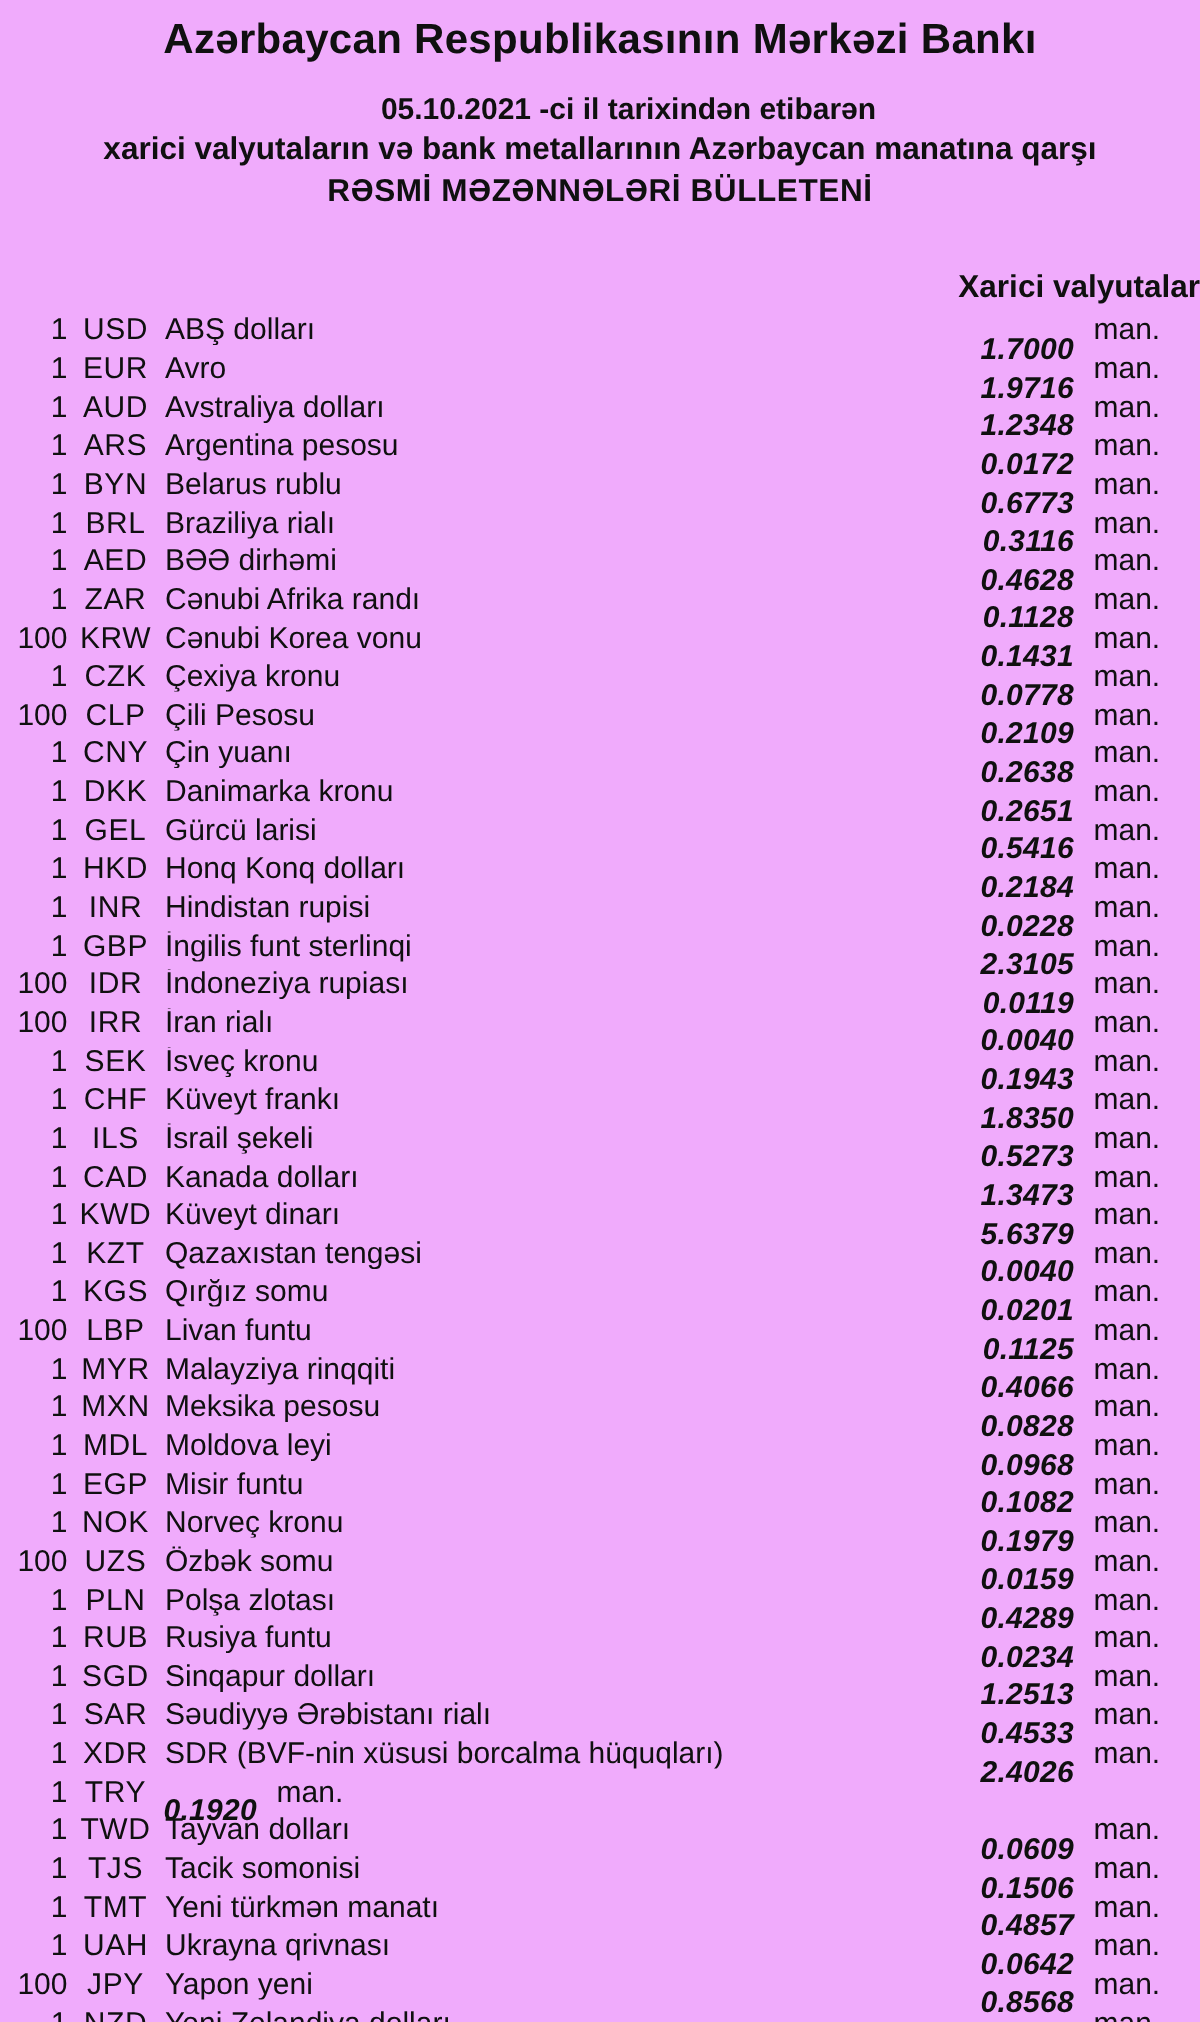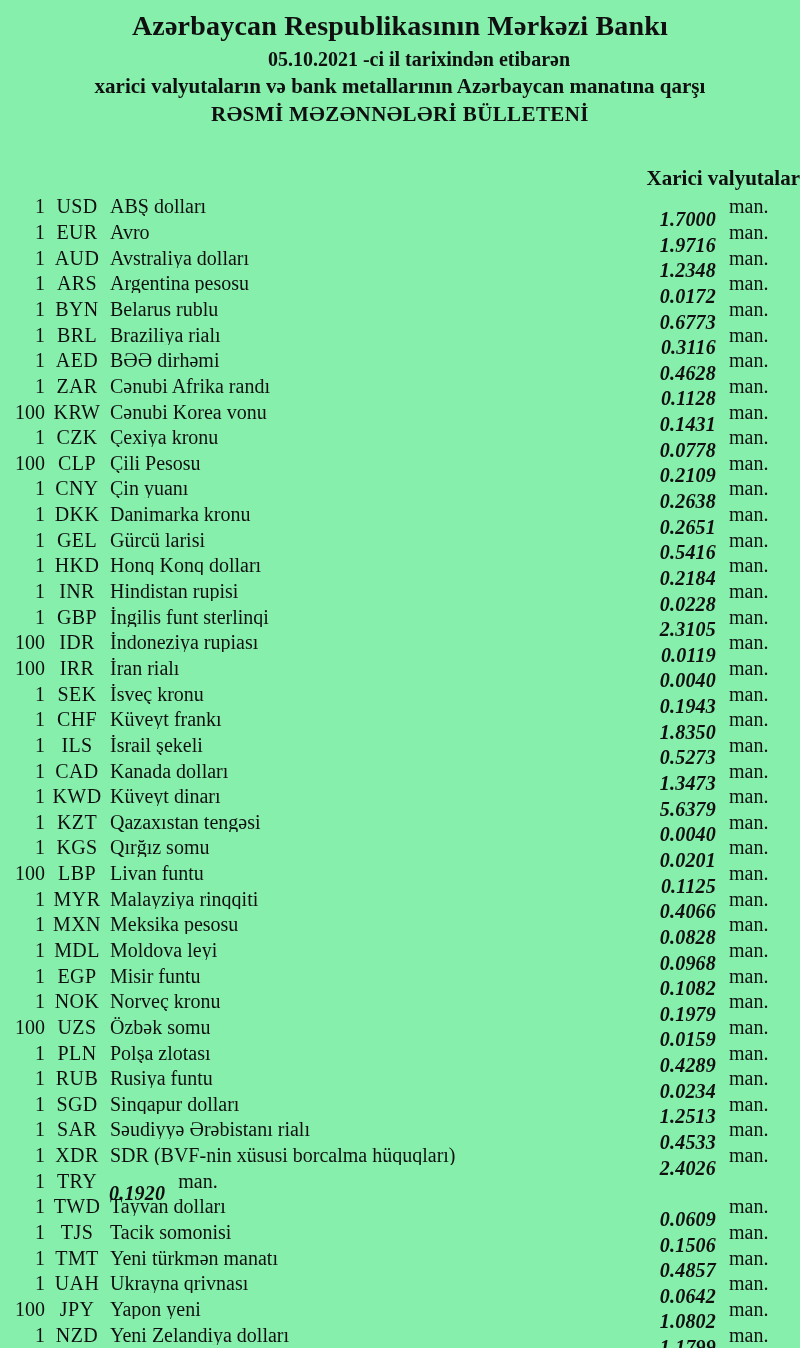--- a/index.html
+++ b/index.html
@@ -5,42 +5,42 @@
   html, body {
     margin: 0;
     padding: 0;
     background: #ffffff;
   }
   .page {
     position: relative;
     width: 800px;
     height: 1348px;
     margin: 0 auto;
-    background: #86efac;
+    background: #f0abfc;
     color: #101010;
-    font-family: Liberation Serif, serif;
+    font-family: Liberation Sans, sans-serif;
     overflow: hidden;
     box-sizing: border-box;
   }
   
   .header {
     text-align: center;
     padding-top: 10px;
   }
   .bank-title {
     font-size: 28px;
     font-weight: bold;
     line-height: 1.15;
     letter-spacing: 0.2px;
   }
   .date-line {
     font-size: 20px;
     font-weight: bold;
     line-height: 1.1;
-    margin-top: 6px;
+    margin-top: 20px;
     padding-left: 38px;
   }
   .subject-line {
     font-size: 21px;
     font-weight: bold;
     line-height: 1.15;
     margin-top: 4px;
     text-align: center;
   }
   .bulletin-line {
@@ -457,21 +457,21 @@
     <span class="code">UAH</span>
     <span class="name">Ukrayna qrivnası</span>
     <span class="rate">0.0642</span>
     <span class="unit">man.</span>
   </div>
 
   <div class="row">
     <span class="qty">100</span>
     <span class="code">JPY</span>
     <span class="name">Yapon yeni</span>
-    <span class="rate">1.0802</span>
+    <span class="rate">0.8568</span>
     <span class="unit">man.</span>
   </div>
 
   <div class="row">
     <span class="qty">1</span>
     <span class="code">NZD</span>
     <span class="name">Yeni Zelandiya dolları</span>
     <span class="rate">1.1799</span>
     <span class="unit">man.</span>
   </div>

